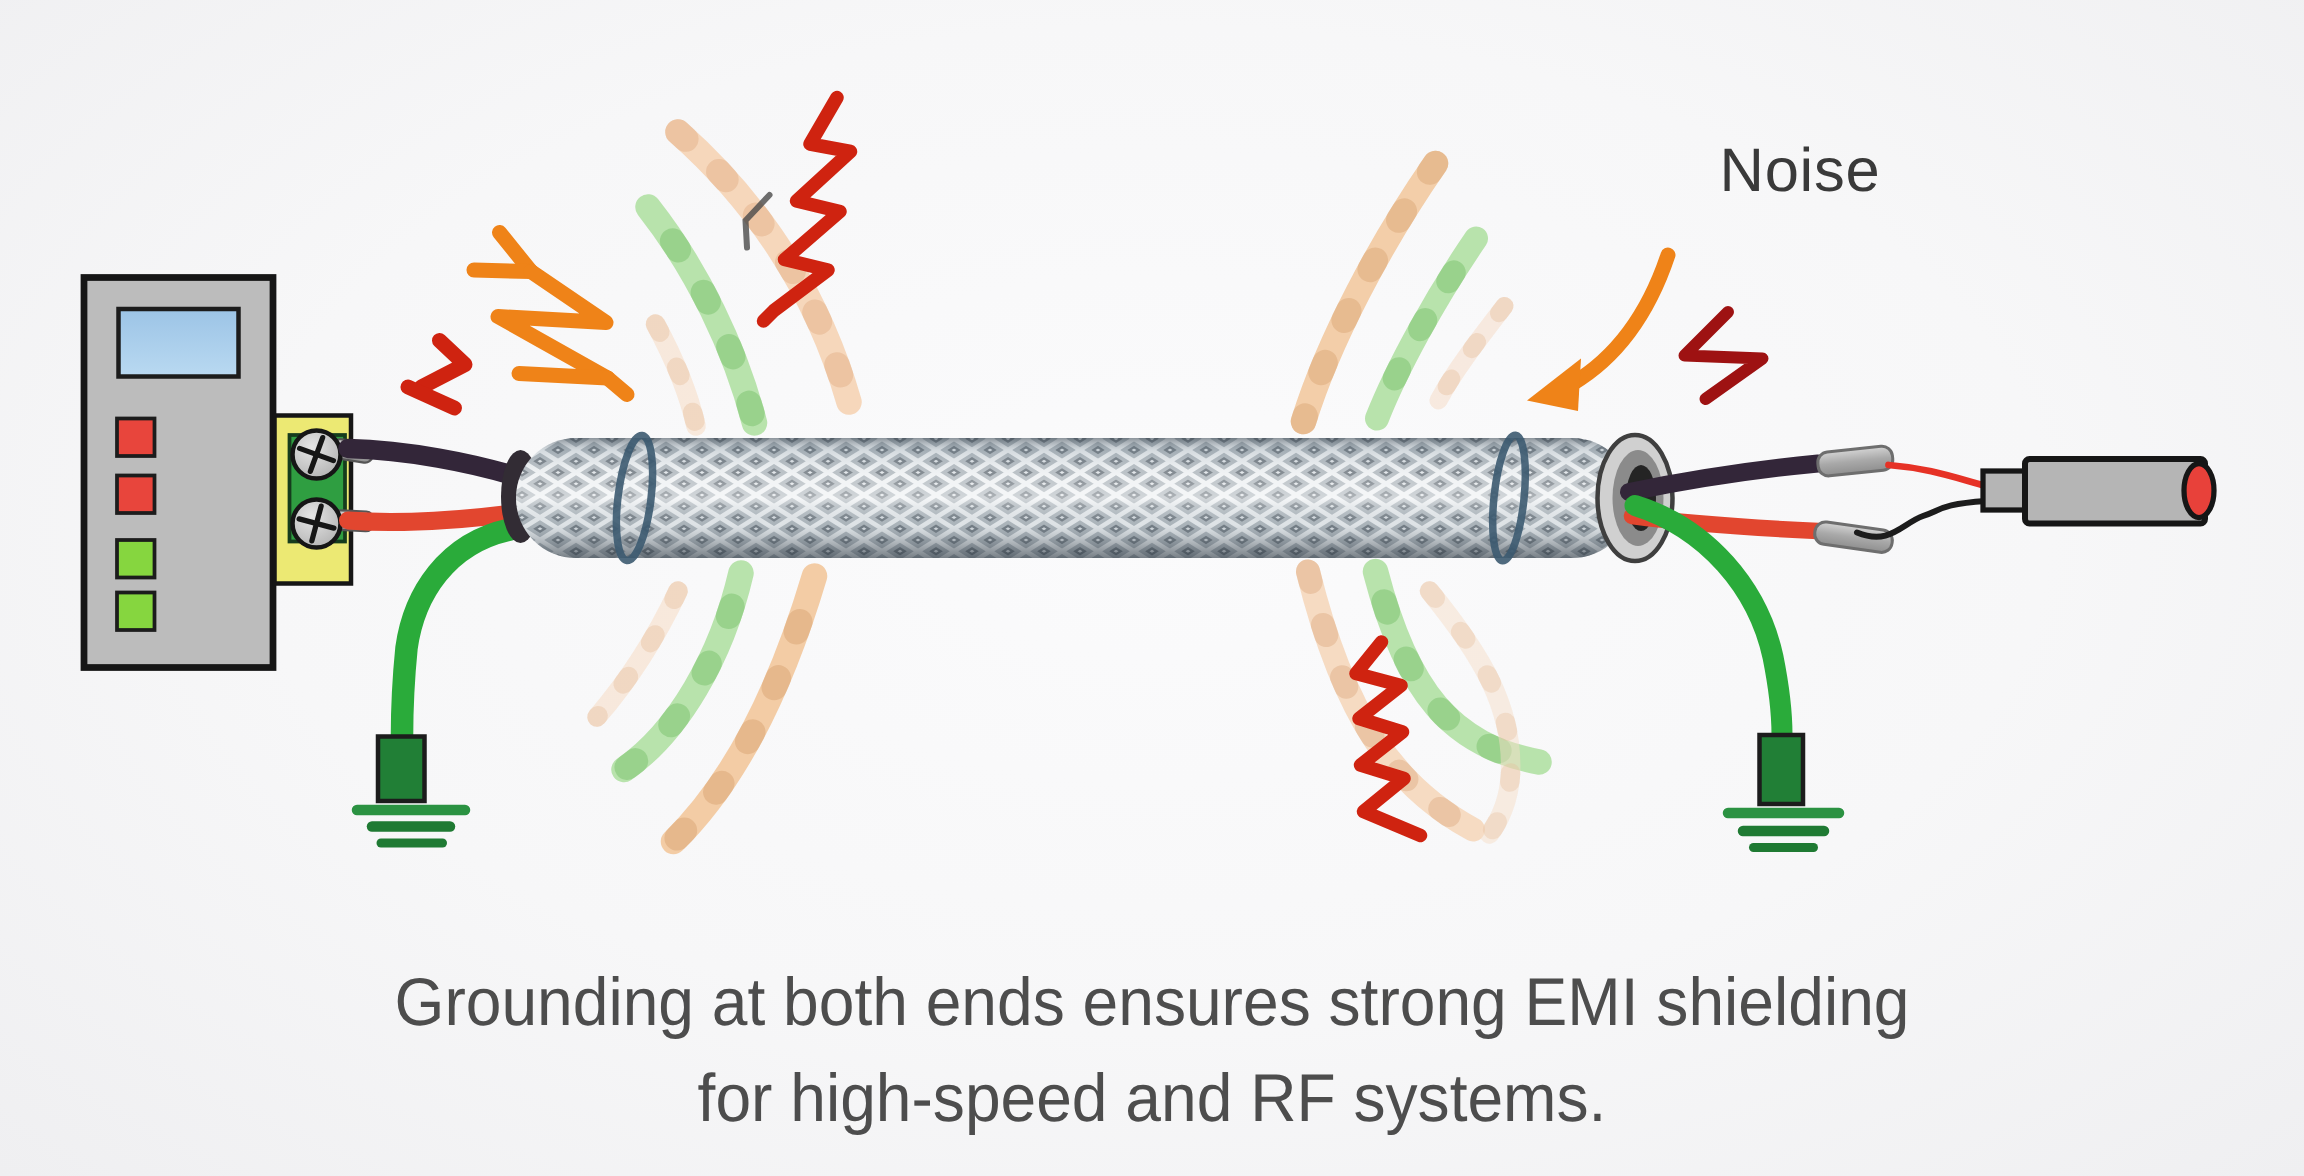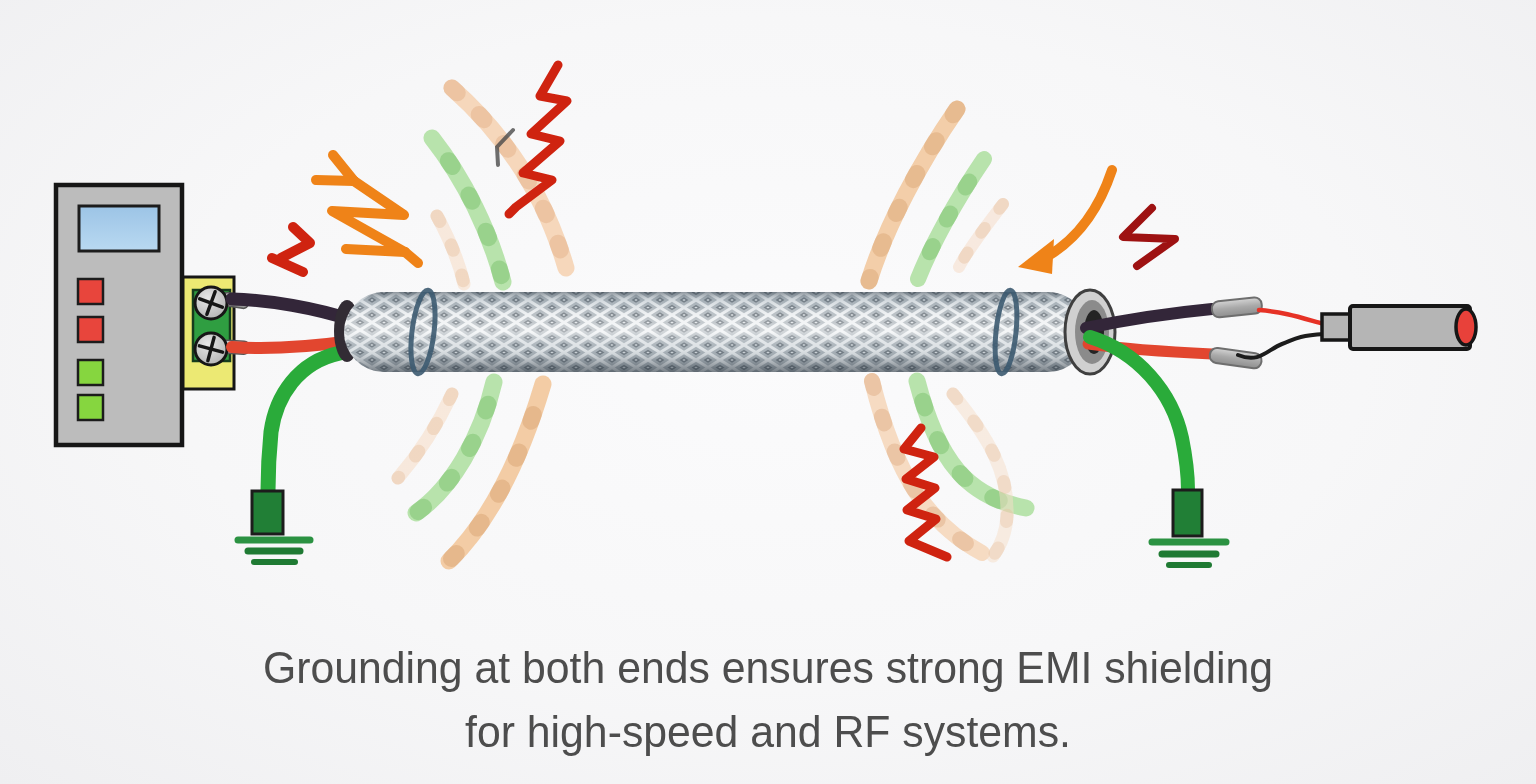--- a/index.html
+++ b/index.html
@@ -214,20 +214,21 @@
   </g>
 
   <g>
     <path d="M 1112 170 C 1098 212 1075 240 1048 256" fill="none" stroke="var(--noise-orange,#ef8318)" stroke-width="10" stroke-linecap="round"></path>
     <polygon points="1018,267 1054,239 1052,274" fill="var(--noise-orange,#ef8318)"></polygon>
   </g>
   <path d="M 1152 208 L 1123 237 L 1175 239 L 1137 266" fill="none" stroke="var(--noise-dark-red,#9e1212)" stroke-width="8" stroke-linecap="round" stroke-linejoin="round"></path>
 </svg>
 
 <div class="noise-label">
+  <div>Noise</div>
 </div>
 
 <div class="caption">
   <div class="cap-line">Grounding at both ends ensures strong EMI shielding</div>
   <div class="cap-line">for high-speed and RF systems.</div>
 </div>
 
 </div>
 
 </body></html>

